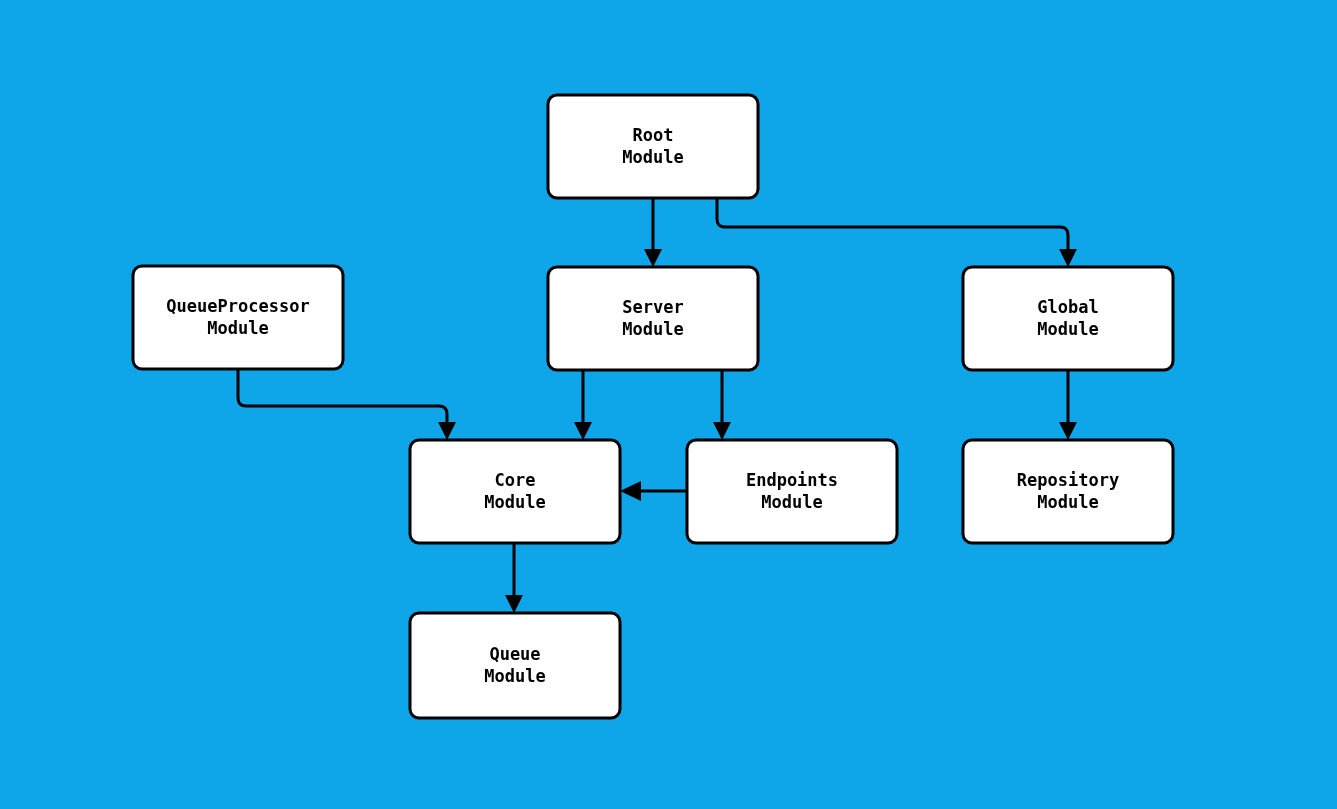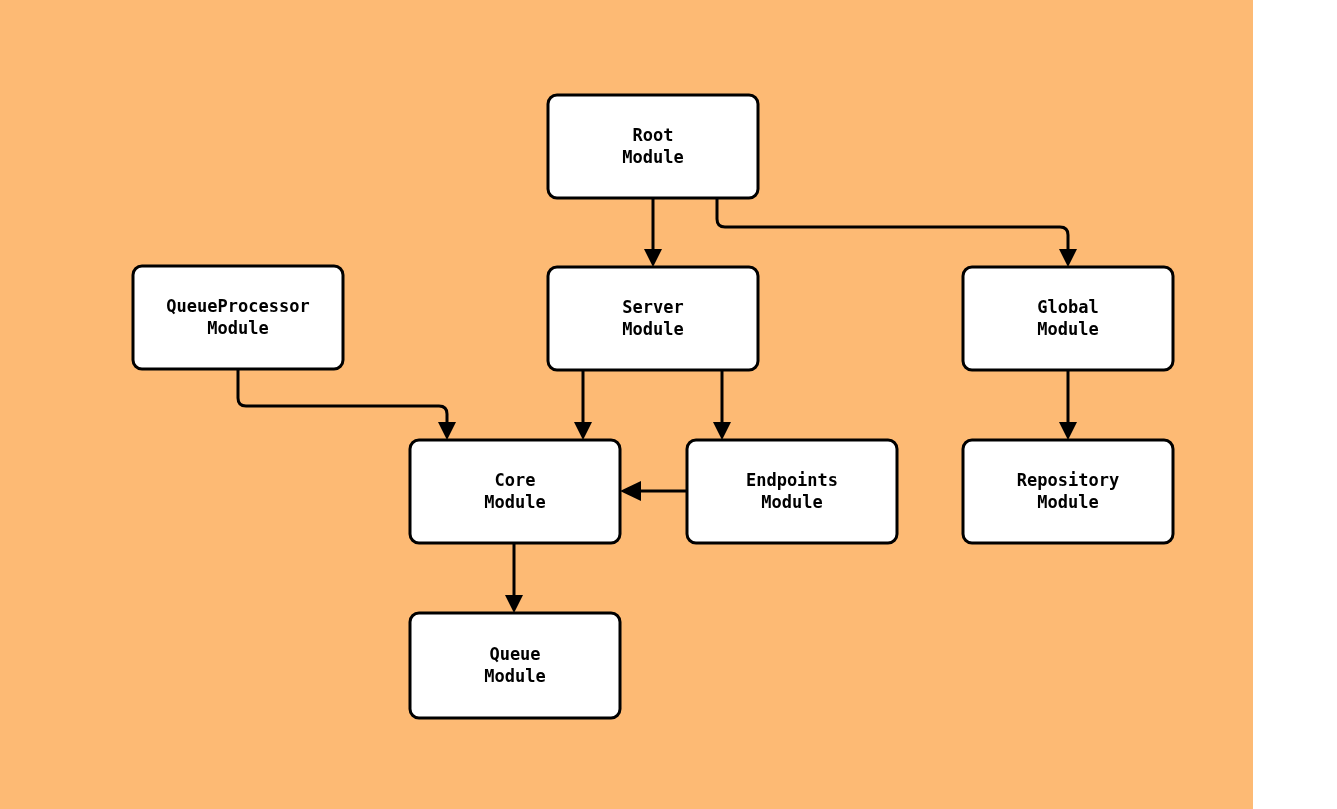--- a/index.html
+++ b/index.html
@@ -8,24 +8,23 @@
     background: #ffffff;
   }
   body {
     width: 1337px;
     height: 809px;
     font-family: "DejaVu Sans Mono", "Liberation Mono", monospace;
     overflow: hidden;
   }
   #diagram-root {
     position: relative;
-    width: 1221px;
+    width: 1337px;
     height: 809px;
-    background: #fdba74;
-    padding-left: 32px;
+    background: #0ea5e9;
   }
   svg.diagram-canvas {
     position: absolute;
     top: 0;
     left: 0;
     width: 1337px;
     height: 809px;
     display: block;
   }
   .node-box {

